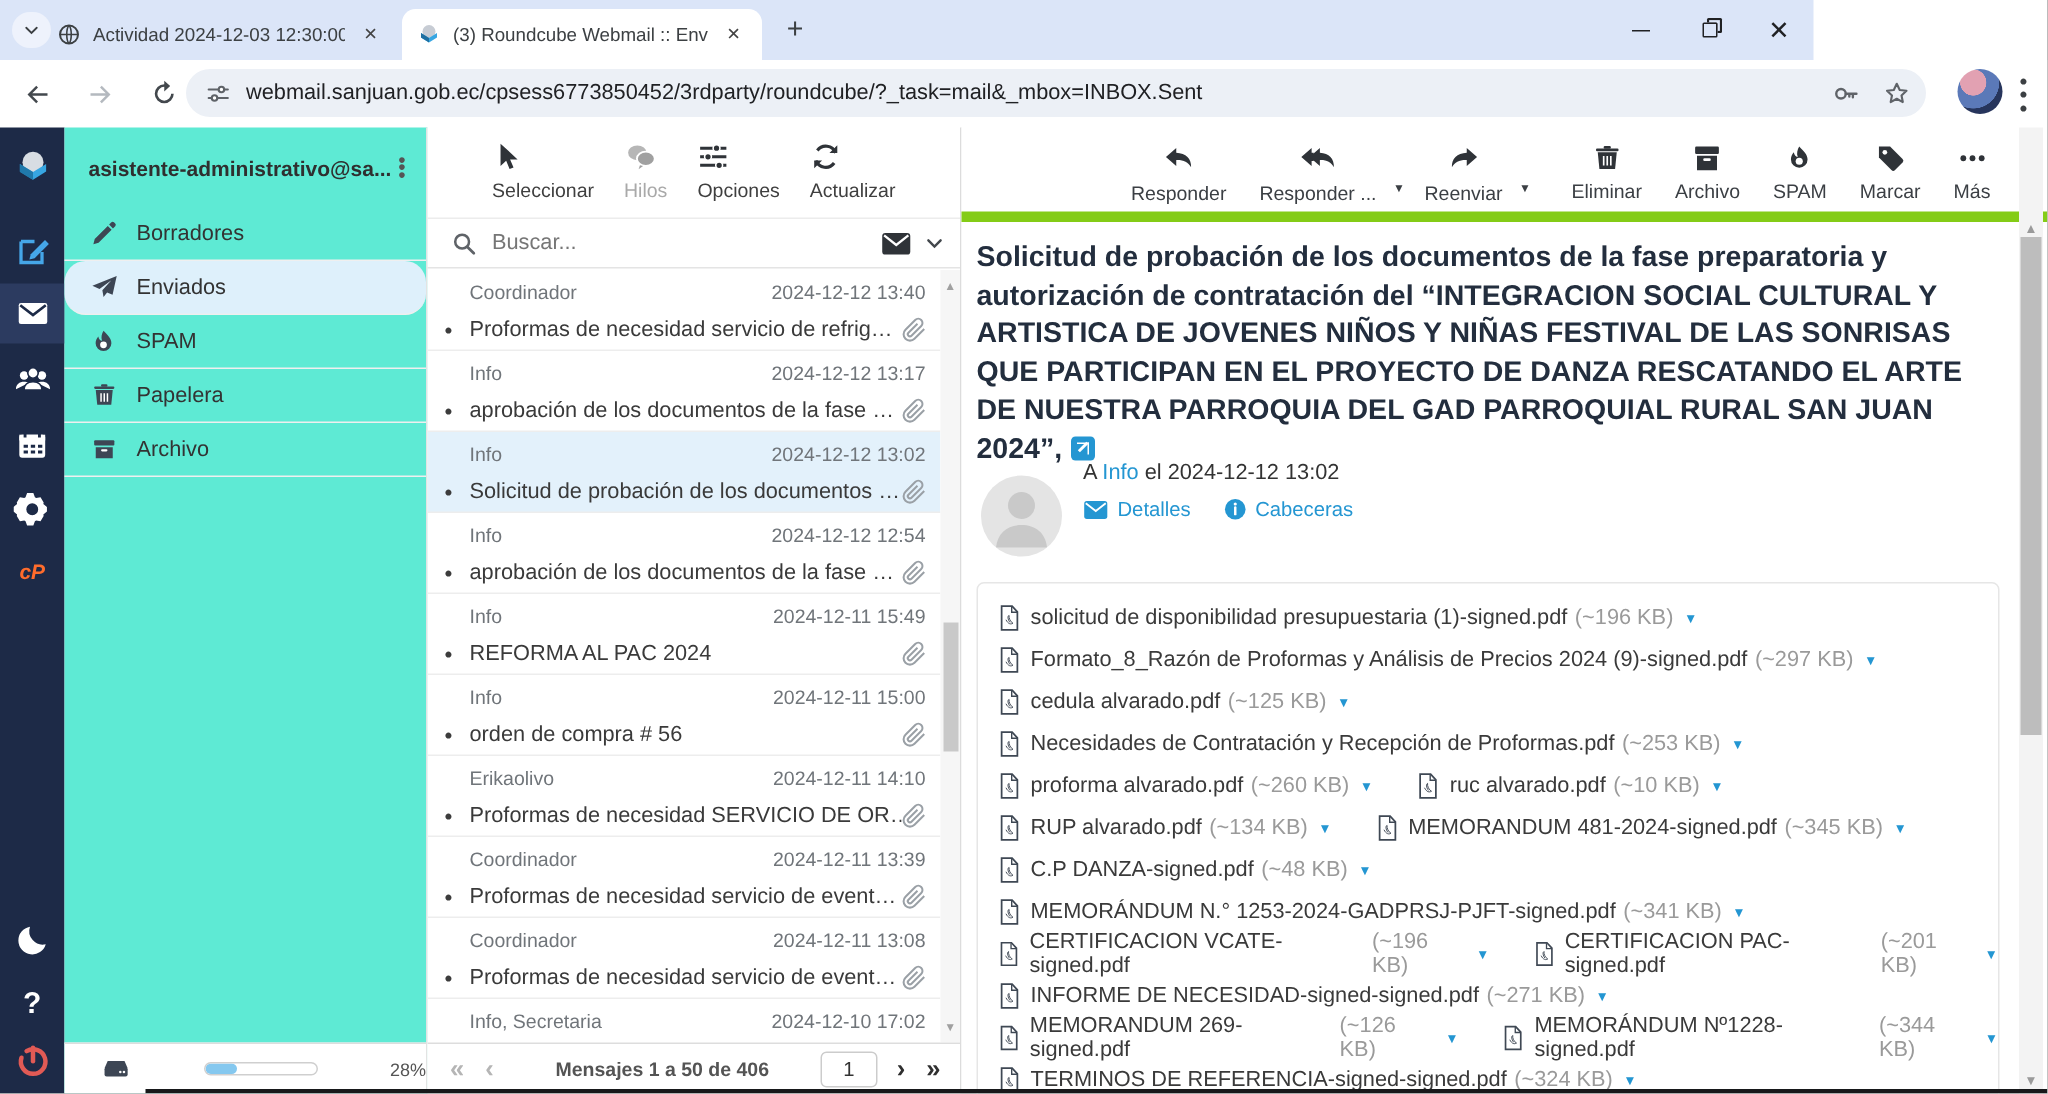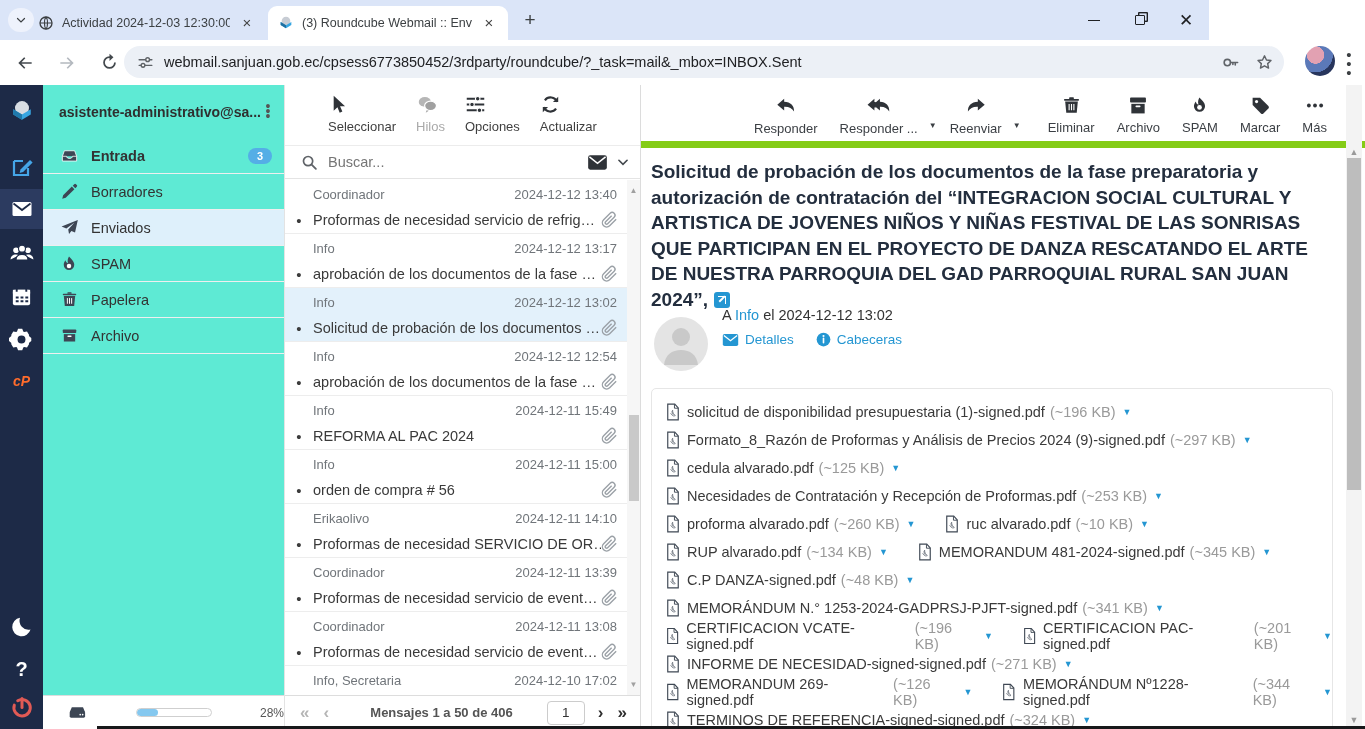--- a/index.html
+++ b/index.html
@@ -48,21 +48,21 @@
 
   
   .folders { position:relative; width:242px; flex:none; background:#5eead4; border-right:1px solid #e3e3e3; }
   .acct { height:53px; display:flex; align-items:center; padding:0 8px 0 16px; }
   .acct .an { font-weight:bold; font-size:14px; color:#2f2f2f; flex:1; white-space:nowrap; overflow:hidden; }
   .acct .ak { color:#555; font-size:14px; line-height:5px; width:16px; text-align:center; }
   .acct .ak span{ display:block; }
   .frow { height:36px; display:flex; align-items:center; padding:0 12px 0 16px; border-bottom:1px solid #efefef; font-size:14.5px; color:#333; }
   .frow .fic { width:20px; height:20px; margin-right:12px; display:flex; align-items:center; justify-content:center; }
   .frow.bold .flb { font-weight:bold; }
-  .frow.sel { background:#def0fb; }
+  .frow.sel { background:#def0fb;border-radius:14px; }
   .frow .flb { flex:1; }
   .badge { background:#54aee6; color:#fff; font-size:11px; font-weight:bold; border-radius:9px; padding:2px 9px; }
   .quota { position:absolute; left:0; bottom:0; width:100%; height:34px; border-top:1px solid #ddd; display:flex; align-items:center; background:#fff;gap:34px; }
   .qbar { position:relative; width:108px; height:9px; border:1px solid #cfcfcf; border-radius:5px; margin-left:16px; background:#fff; overflow:hidden; }
   .qfill { position:absolute; left:0; top:0; bottom:0; background:#85c8ef; border-radius:5px; }
   .qtxt { font-size:12px; color:#555; margin-left:14px; }
 
   
   .list { position:relative; width:356px; flex:none; background:#fff; border-right:1px solid #dcdcdc; }
   .ltb { height:60px; display:flex; justify-content:center; align-items:flex-start; padding-top:9px; gap:20px; }
@@ -270,29 +270,20 @@
 
     <div class="folders">
       <div class="acct">
         <span class="an">asistente-administrativo@sa...</span>
         <span class="ak">
             <span>•</span>
             <span>•</span>
             <span>•</span>
           </span>
       </div>
-      <div class="frow bold">
-        <span class="fic">
-            <svg width="19" height="19" viewBox="0 0 24 24">
-              <path d="M3 13l2.5-7h13L21 13v6H3zM3 13h5.2c.3 1.8 1.7 2.8 3.8 2.8s3.5-1 3.8-2.8H21" fill="#3d4654" stroke="#fff" stroke-width="1"></path>
-            </svg>
-          </span>
-        <span class="flb">Entrada</span>
-        <span class="badge">3</span>
-      </div>
       <div class="frow">
         <span class="fic">
             <svg width="18" height="18" viewBox="0 0 24 24">
               <path d="M3 21l1.2-4.6L15.8 4.8l3.4 3.4L7.6 19.8zM17 3.6L19 1.6a1.6 1.6 0 012.3 0l1.1 1.1a1.6 1.6 0 010 2.3l-2 2z" fill="#3d4654"></path>
             </svg>
           </span>
         <span class="flb">Borradores</span>
       </div>
       <div class="frow sel">
         <span class="fic">

